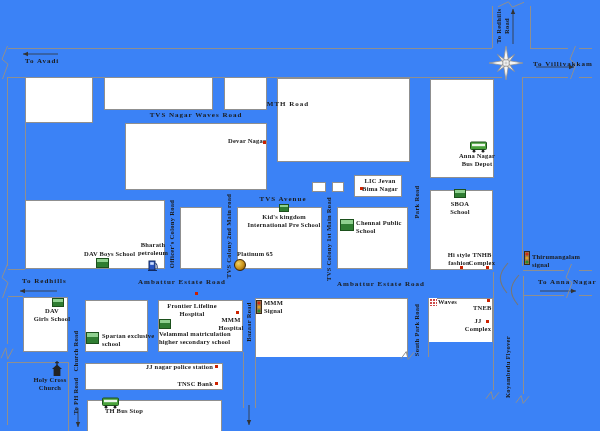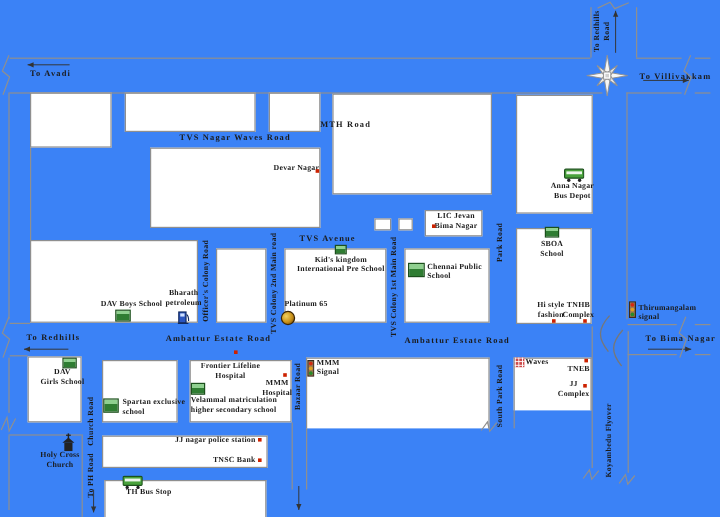--- a/index.html
+++ b/index.html
@@ -89,26 +89,26 @@
     <div class="seg" style="left: 7px; top: 363px; width: 1px; height: 62px;"></div>
     <div class="seg" style="left: 25px; top: 123px; width: 1px; height: 77px;"></div>
     <div class="seg" style="left: 7px; top: 362px; width: 61px; height: 1px;"></div>
     <div class="seg" style="left: 68px; top: 362px; width: 1px; height: 69px;"></div>
     <div class="seg" style="left: 428px; top: 342px; width: 1px; height: 15px;"></div>
     <div class="seg" style="left: 243px; top: 352px; width: 1px; height: 56px;"></div>
     <div class="seg" style="left: 255px; top: 357px; width: 1px; height: 51px;"></div>
     <div class="lblh" style="left: 25px; top: 57px;">To Avadi</div>
     <div class="lblh a-c" style="left: 288px; top: 57px; margin-top: 43px;">MTH Road</div>
     <div class="lblh a-c" style="left: 196px; top: 111px;">TVS Nagar Waves Road</div>
-    <div class="lblh a-c" style="left: 273px; top: 195px;">TVS Avenue</div>
+    <div class="lblh a-c" style="left: 283px; top: 195px;">TVS Avenue</div>
     <div class="lblh a-c" style="left: 182px; top: 278px;">Ambattur Estate Road</div>
     <div class="lblh a-c" style="left: 381px; top: 280px;">Ambattur Estate Road</div>
     <div class="lblh" style="left: 22px; top: 277px;">To Redhills</div>
     <div class="lblh" style="left: 533px; top: 60px;">To Villivakkam</div>
-    <div class="lblh" style="left: 538px; top: 278px;">To Bima Nagar</div>
+    <div class="lblh" style="left: 538px; top: 278px;">To Anna Nagar</div>
     <div class="lblv" style="left: 172px; top: 234px;">
       <div>Officer's Colony Road</div>
     </div>
     <div class="lblv" style="left: 229px; top: 236px;">
       <div>TVS Colony 2nd Main road</div>
     </div>
     <div class="lblv" style="left: 329px; top: 239px;">
       <div>TVS Colony 1st Main Road</div>
     </div>
     <div class="lblv" style="left: 417px; top: 202px;">

